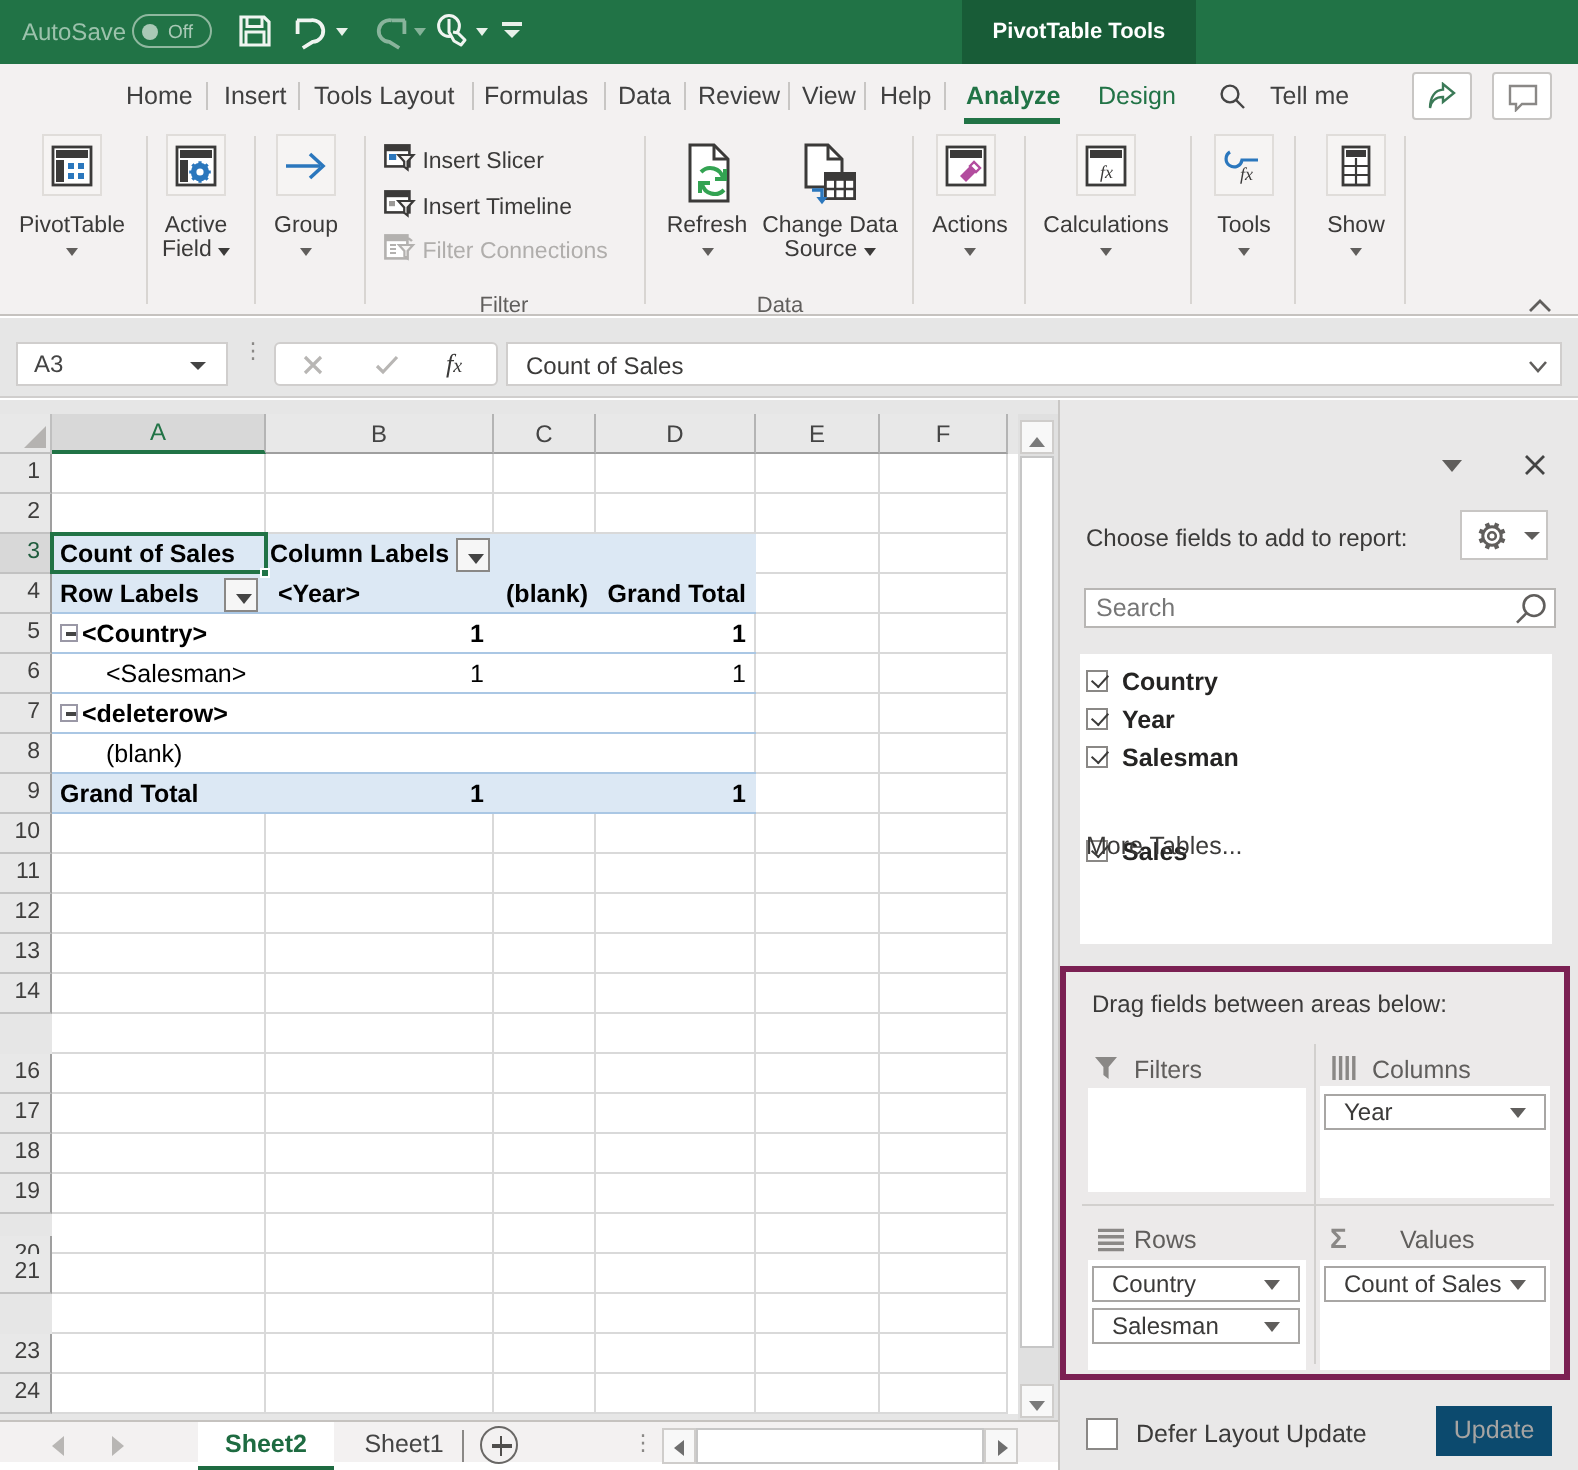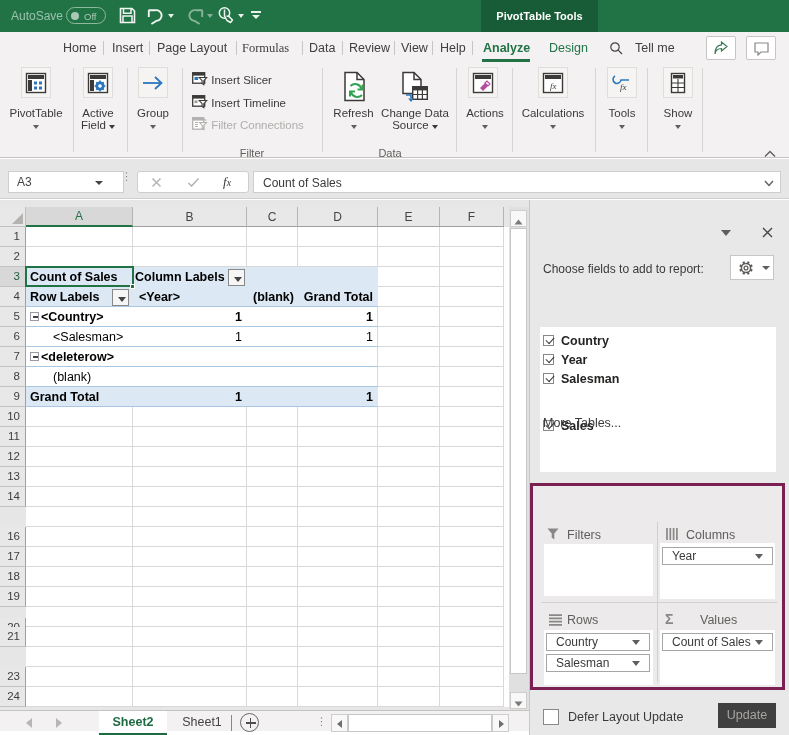--- a/index.html
+++ b/index.html
@@ -80,23 +80,23 @@
     <div class="abs" style="left:238px; top:14px; border-left:3.5px solid transparent; border-right:3.5px solid transparent; border-top:4px solid #e8f1ea;"></div>
     <div class="abs" style="left:251px; top:11px; width:10px; height:1.6px; background:#e8f1ea;"></div>
     <div class="abs" style="left:252px; top:15px; border-left:4px solid transparent; border-right:4px solid transparent; border-top:4.5px solid #e8f1ea;"></div>
   </div>
   <div class="abs" id="pvtools">PivotTable Tools</div>
   <div class="abs" id="menubar">
     <div class="mtab" style="left:63px;">Home</div>
     <div class="msep" style="left:103px;"></div>
     <div class="mtab" style="left:112px;">Insert</div>
     <div class="msep" style="left:149px;"></div>
-    <div class="mtab" style="left:157px;">Page Layout</div>
+    <div class="mtab" style="left:157px;">Tools Layout</div>
     <div class="msep" style="left:236px;"></div>
-    <div class="mtab" style="left:242px;font-family:Liberation Serif, serif;">Formulas</div>
+    <div class="mtab" style="left:242px;">Formulas</div>
     <div class="msep" style="left:302px;"></div>
     <div class="mtab" style="left:309px;">Data</div>
     <div class="msep" style="left:342px;"></div>
     <div class="mtab" style="left:349px;">Review</div>
     <div class="msep" style="left:394px;"></div>
     <div class="mtab" style="left:401px;">View</div>
     <div class="msep" style="left:432px;"></div>
     <div class="mtab" style="left:440px;">Help</div>
     <div class="msep" style="left:472px;"></div>
     <div class="mtab" style="left:483px; color:#217346; font-weight:bold;">Analyze</div>
@@ -248,21 +248,21 @@
     </div>
     <div class="bigbtn" style="left:650px; top:43px; width:56px;">Show<br><span class="caret" style="margin-top:4px;"></span></div>
     <div class="rsep" style="left:702px;"></div>
     <div class="abs" style="left:764px; top:80px; width:16px; height:10px;">
       <svg width="12" height="8" viewBox="0 0 12 8">
         <path d="M1 6.5 L6 1.5 L11 6.5" fill="none" stroke="#605e5c" stroke-width="1.4"></path>
       </svg>
     </div>
   </div>
   <div class="abs" id="fbar">
-    <div class="whitebox" style="left:8px; top:12px; width:116px; height:22px;">
+    <div class="whitebox" style="left:8px; top:12px; width:106px; height:22px;">
       <div class="abs" style="left:8px; top:3px; font-size:12px; color:#444;">A3</div>
       <div class="abs" style="left:86px; top:9px; width:0; height:0; border-left:4px solid transparent; border-right:4px solid transparent; border-top:4.5px solid #444;"></div>
     </div>
     <div class="abs" style="left:121px; top:15px; width:3px; height:16px; color:#8a8886; font-size:11px; line-height:5px;">⋮</div>
     <div class="whitebox" style="left:137px; top:12px; width:112px; height:22px; border-radius:3px;">
       <svg width="11" height="11" viewBox="0 0 11 11" style="position:absolute;left:13px;top:5px;">
         <path d="M1.5 1.5 L9.5 9.5 M9.5 1.5 L1.5 9.5" stroke="#b8b6b4" stroke-width="1.6"></path>
       </svg>
       <svg width="13" height="11" viewBox="0 0 13 11" style="position:absolute;left:49px;top:5px;">
         <path d="M1.5 6 L4.5 9 L11.5 1.5" fill="none" stroke="#b8b6b4" stroke-width="1.6"></path>
@@ -429,29 +429,37 @@
     </svg>
     <div class="abs" style="left:13px; top:62px; font-size:12px; color:#3b3a39;">Choose fields to add to report:</div>
     <div class="abs" style="left:200px; top:55px; width:44px; height:25px; background:#fff; border:1px solid #c8c6c4;">
       <svg width="16" height="16" viewBox="0 0 16 16" style="position:absolute; left:7px; top:4px;">
         <circle cx="8" cy="8" r="4.6" fill="none" stroke="#605e5c" stroke-width="1.5"></circle>
         <circle cx="8" cy="8" r="1.9" fill="none" stroke="#605e5c" stroke-width="1.3"></circle>
         <path d="M12.2 9.8 L14.3 10.6 M9.8 12.2 L10.6 14.3 M6.2 12.2 L5.4 14.3 M3.8 9.8 L1.7 10.6 M3.8 6.2 L1.7 5.4 M6.2 3.8 L5.4 1.7 M9.8 3.8 L10.6 1.7 M12.2 6.2 L14.3 5.4" stroke="#605e5c" stroke-width="2.2"></path>
       </svg>
       <div class="abs" style="left:31px; top:10px; width:0; height:0; border-left:4px solid transparent; border-right:4px solid transparent; border-top:4.5px solid #605e5c;"></div>
     </div>
+    <div class="abs" style="left:12px; top:94px; width:236px; height:20px; background:#fff; border:1px solid #b8b6b4;">
+      <div class="abs" style="left:5px; top:2px; font-size:12.5px; color:#767676;">Search</div>
+      <svg width="17" height="17" viewBox="0 0 17 17" style="position:absolute; right:3px; top:1px;">
+        <circle cx="10" cy="6.8" r="5.2" fill="none" stroke="#605e5c" stroke-width="1.3"></circle>
+        <path d="M6.2 10.6 L1.5 15.3" stroke="#605e5c" stroke-width="1.3"></path>
+      </svg>
+    </div>
     <div class="abs" style="left:10px; top:127px; width:236px; height:145px; background:#fff;">
       <div class="abs fieldrow" style="top:6px;"><span class="cb"></span><b>Country</b></div>
       <div class="abs fieldrow" style="top:25px;"><span class="cb"></span><b>Year</b></div>
       <div class="abs fieldrow" style="top:44px;"><span class="cb"></span><b>Salesman</b></div>
       <div class="abs fieldrow" style="top:63px;margin-top:28px;"><span class="cb"></span><b>Sales</b></div>
       <div class="abs" style="left:3px; top:89px; font-size:12.5px; color:#3b3a39;">More Tables...</div>
     </div>
 
     <div class="abs" style="left:0px; top:283px; width:255px; height:207px; border:3.5px solid #7b2053; background:#eceaea;">
+      <div class="abs" style="left:13px; top:9px; font-size:12px; color:#3b3a39;">Drag fields between areas below:</div>
       <div class="abs" style="left:124px; top:36px; width:1px; height:160px; background:#d2d0ce;"></div>
       <div class="abs" style="left:8px; top:116px; width:236px; height:1px; background:#d2d0ce;"></div>
 
       <svg width="12" height="12" viewBox="0 0 12 12" style="position:absolute; left:14px; top:42px;">
         <path d="M0.5 0.5 h11 l-4.2 5 v6 l-2.6 -2 v-4 z" fill="#8a8886"></path>
       </svg>
       <div class="abs" style="left:34px; top:42px; font-size:12.5px; color:#605e5c;">Filters</div>
       <div class="abs" style="left:11px; top:58px; width:109px; height:52px; background:#fff;"></div>
 
       <svg width="13" height="12" viewBox="0 0 13 12" style="position:absolute; left:133px; top:42px;">
@@ -473,14 +481,14 @@
 
       <div class="abs" style="left:132px; top:125px; font-size:14px; color:#8a8886; font-weight:bold;">Σ</div>
       <div class="abs" style="left:167px; top:127px; font-size:12.5px; color:#605e5c;">Values</div>
       <div class="abs" style="left:127px; top:144px; width:115px; height:55px; background:#fff;">
         <div class="pitem" style="left:2px; top:2.5px; width:111px;">Count of Sales</div>
       </div>
     </div>
 
     <div class="abs" style="left:13px; top:509px; width:16px; height:16px; background:#fff; border:1px solid #8a8886;"></div>
     <div class="abs" style="left:38px; top:510px; font-size:12.5px; color:#3b3a39;">Defer Layout Update</div>
-    <div class="abs" style="left:188px; top:503px; width:58px; height:25px; background:#404040; color:#a6a4a2; font-size:12.5px; text-align:center; line-height:25px;">Update</div>
+    <div class="abs" style="left:188px; top:503px; width:58px; height:25px; background:#0c4a6e; color:#a6a4a2; font-size:12.5px; text-align:center; line-height:25px;">Update</div>
   </div>
 
 </body></html>

